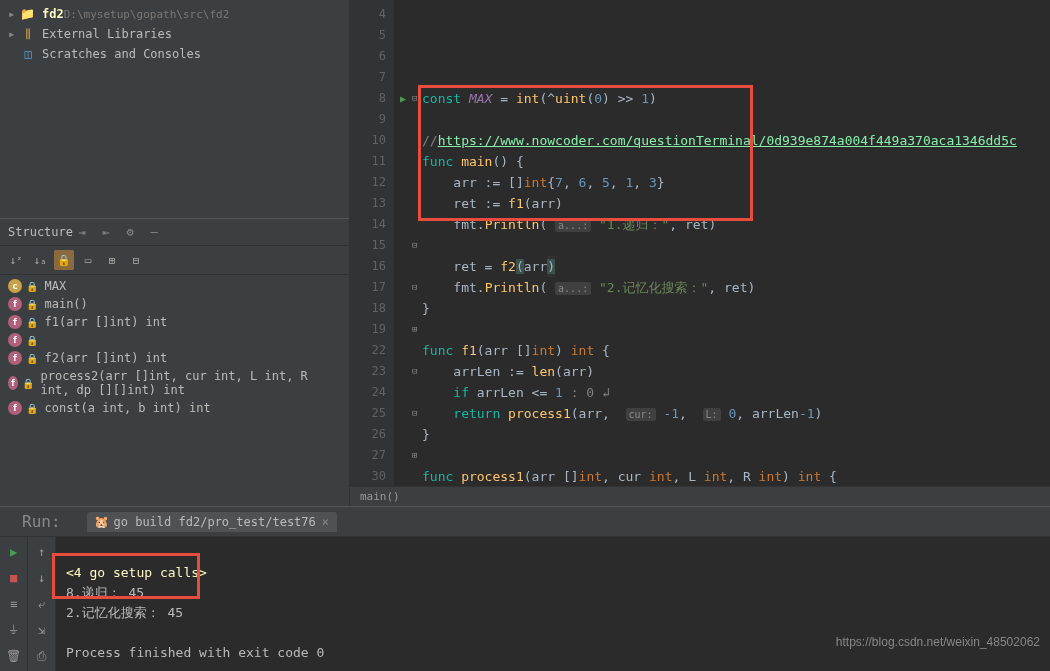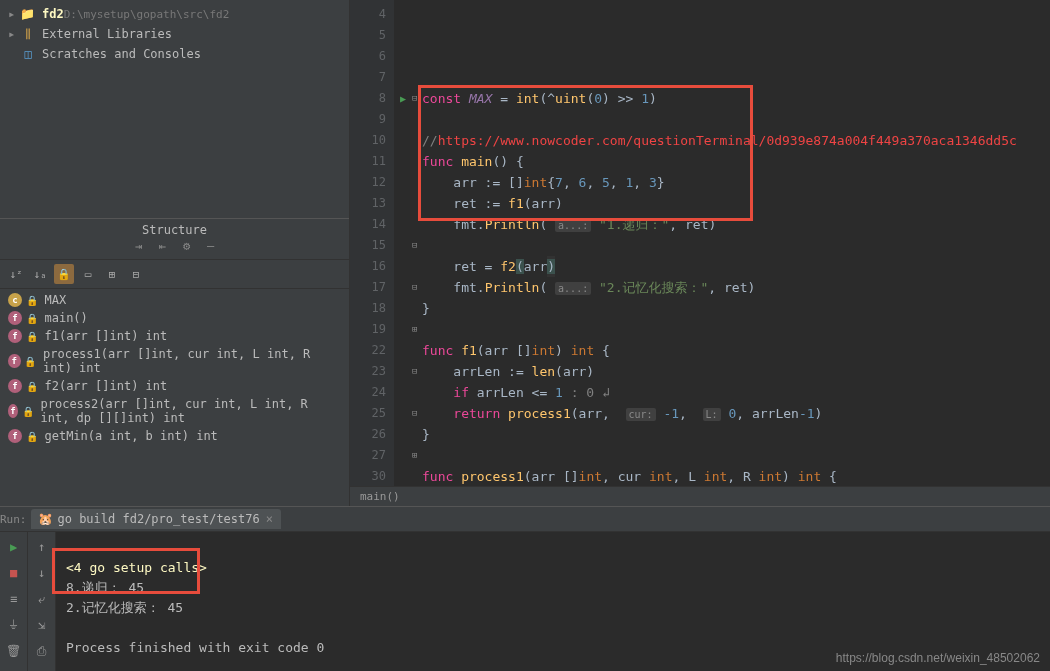--- a/index.html
+++ b/index.html
@@ -8,21 +8,21 @@
 .main-area { display: flex; flex: 1; min-height: 0; }
 .left-panel { width: 350px; display: flex; flex-direction: column; background: #3c3f41; border-right: 1px solid #323232; }
 .project-tree { flex: 0 0 auto; padding: 4px 0; }
 .tree-item { display: flex; align-items: center; padding: 2px 8px; cursor: pointer; font-size: 12px; color: #bbb; }
 .tree-icon { width: 16px; height: 16px; margin-right: 6px; display: inline-flex; align-items: center; justify-content: center; }
 .chevron { width: 12px; color: #888; }
 .path-hint { color: #787878; font-size: 11px; }
 .bold-name { color: #fef9c3; font-weight: bold; }
 
 .structure-panel { flex: 1; display: flex; flex-direction: column; border-top: 1px solid #555; margin-top: 150px; }
-.structure-header { display: flex; align-items: center; padding: 4px 8px; background: #3c3f41; border-bottom: 1px solid #323232; color: #bbb; flex-direction: column; }
+.structure-header { display: flex; align-items: center; padding: 4px 8px; background: #3c3f41; border-bottom: 1px solid #323232; color: #bbb; }
 .structure-title { font-size: 12px; }
 .structure-tools { display: flex; gap: 6px; }
 .tool-btn { width: 18px; height: 18px; display: flex; align-items: center; justify-content: center; color: #888; cursor: pointer; }
 .structure-toolbar { display: flex; gap: 4px; padding: 4px 6px; border-bottom: 1px solid #323232; align-items: center; }
 .tb-btn { width: 20px; height: 20px; display: flex; align-items: center; justify-content: center; color: #aaa; cursor: pointer; border-radius: 2px; font-size: 11px; }
 .tb-btn.active { background: #8c6a3f; }
 .structure-list { flex: 1; overflow: auto; padding: 2px 0; }
 .struct-item { display: flex; align-items: center; padding: 2px 8px; cursor: pointer; font-size: 12px; color: #bbb; }
 .badge { width: 14px; height: 14px; border-radius: 50%; display: inline-flex; align-items: center; justify-content: center; font-size: 9px; font-weight: bold; margin-right: 4px; }
 .badge-c { background: #c7a24a; color: #fff; }
@@ -30,51 +30,51 @@
 .lock { color: #b9885a; margin-right: 6px; font-size: 10px; }
 
 .editor { flex: 1; display: flex; flex-direction: column; background: #2b2b2b; min-width: 0; }
 .gutter-editor { display: flex; flex: 1; overflow: hidden; }
 .gutter { background: #313335; color: #606366; text-align: right; padding: 4px 8px 4px 4px; font-size: 12px; line-height: 21px; user-select: none; width: 44px; position: relative; }
 .gutter-line { height: 21px; position: relative; }
 .run-marker { position: absolute; left: 44px; top: 0; color: #499c54; font-size: 10px; margin-left: 2px; }
 .fold-marker { position: absolute; left: 44px; top: 0; color: #888; font-size: 9px; margin-left: 14px; }
 .code { flex: 1; padding: 4px 8px 4px 28px; font-size: 13px; line-height: 21px; white-space: pre; color: #a9b7c6; position: relative; overflow: hidden; }
 .code-line { height: 21px; }
-.kw { color: #ec4899; }
+.kw { color: #14b8a6; }
 .str { color: #6a8759; }
 .num { color: #6897bb; }
 .fn { color: #ffc66d; }
 .cm { color: #808080; }
-.cm-url { color: #ef4444; }
+.cm-url { color: #86efac; text-decoration: underline; }
 .ty { color: #cc7832; }
 .const-name { color: #9876aa; font-style: italic; }
 .param-hint { background: #404040; color: #888; font-size: 10px; padding: 1px 3px; border-radius: 2px; }
 .caret-bg { background: #323232; display: inline-block; }
 .bracket-hl { background: #3b514d; }
 
 .highlight-box { position: absolute; border: 3px solid #e74c3c; pointer-events: none; }
 .hb1 { left: 24px; top: 85px; width: 335px; height: 136px; }
 
 .breadcrumb { background: #3c3f41; border-top: 1px solid #323232; padding: 3px 10px; font-size: 11px; color: #999; }
 
 .run-panel { height: 165px; background: #2b2b2b; border-top: 1px solid #555; display: flex; flex-direction: column; }
 .run-tabs { display: flex; align-items: center; background: #3c3f41; padding: 2px 0; border-bottom: 1px solid #323232; }
-.run-label { padding: 3px 0; color: #888; font-size: 11px; }
+.run-label { padding: 3px 22px; color: #888; font-size: 16px; }
 .run-tab { display: flex; align-items: center; padding: 3px 8px; font-size: 12px; color: #bbb; background: #4e5254; border-radius: 3px 3px 0 0; margin-left: 4px; }
 .tab-close { margin-left: 6px; color: #888; cursor: pointer; }
 .run-body { flex: 1; display: flex; position: relative; }
 .run-toolbar { width: 28px; background: #3c3f41; display: flex; flex-direction: column; padding: 4px 0; gap: 4px; border-right: 1px solid #323232; }
 .run-tool { width: 22px; height: 22px; display: flex; align-items: center; justify-content: center; color: #999; cursor: pointer; margin: 0 auto; }
 .run-toolbar2 { width: 28px; background: #3c3f41; display: flex; flex-direction: column; padding: 4px 0; gap: 4px; border-right: 1px solid #323232; }
 .console { flex: 1; padding: 6px 10px; font-size: 13px; line-height: 20px; color: #bbb; white-space: pre; position: relative; font-family: 'Consolas', monospace; }
 .console .dim { color: #fef9c3; }
 .hb2 { left: -4px; top: 16px; width: 148px; height: 46px; }
 
-.watermark { position: absolute; bottom: 6px; right: 10px; color: #888; font-size: 12px; font-family: sans-serif; }
+.watermark { position: absolute; bottom: 22px; right: 10px; color: #888; font-size: 12px; font-family: sans-serif; }
 </style>
 </head>
 <body>
 
 <div class="ide">
   <div class="main-area">
     <div class="left-panel">
       <div class="project-tree">
         <div class="tree-item">
           <span class="chevron">▸</span>
@@ -123,36 +123,35 @@
               <span>main()</span>
             </div>
             <div class="struct-item">
               <span class="badge badge-f">f</span>
               <span class="lock">🔒</span>
               <span>f1(arr []int) int</span>
             </div>
             <div class="struct-item">
               <span class="badge badge-f">f</span>
               <span class="lock">🔒</span>
-              <span>process1(arr []int, cur int, L int, R int) int</span>
             </div>
             <div class="struct-item">
               <span class="badge badge-f">f</span>
               <span class="lock">🔒</span>
               <span>f2(arr []int) int</span>
             </div>
             <div class="struct-item">
               <span class="badge badge-f">f</span>
               <span class="lock">🔒</span>
               <span>process2(arr []int, cur int, L int, R int, dp [][]int) int</span>
             </div>
             <div class="struct-item">
               <span class="badge badge-f">f</span>
               <span class="lock">🔒</span>
-              <span>getMin(a int, b int) int</span>
+              <span>const(a int, b int) int</span>
             </div>
           </div>
       </div>
     </div>
 
     <div class="editor">
       <div class="gutter-editor">
         <div class="gutter" id="gutter">
             <div class="gutter-line">4</div>
             <div class="gutter-line">5</div>

